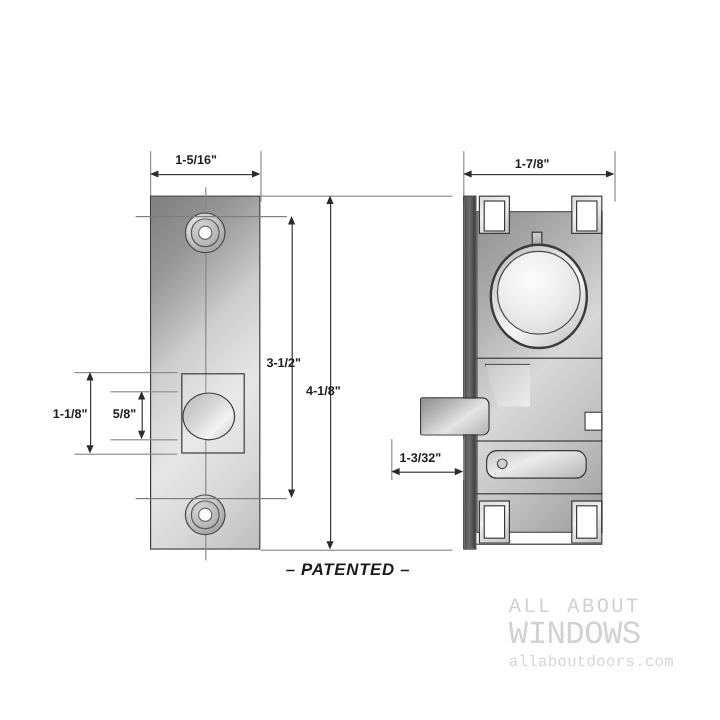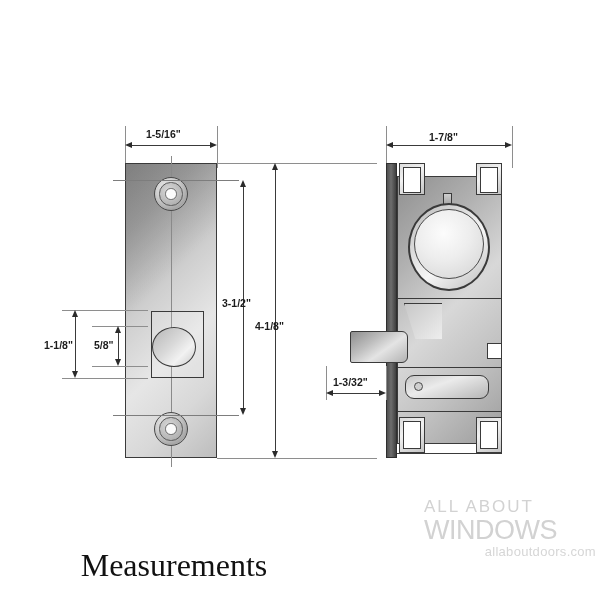--- a/index.html
+++ b/index.html
@@ -24,25 +24,25 @@
   }
   .patented{
     position:absolute;left:200px;top:466px;width:180px;text-align:center;
     font-family:"Liberation Sans", sans-serif;
     font-weight:bold;font-style:italic;font-size:14px;letter-spacing:.6px;
     color:#1a1a1a;
   }
 
   
   .wm{position:absolute;left:424px;top:498px;width:172px;color:#d2d2d2;
-      font-family:Liberation Sans, sans-serif;text-align:left;}
+      font-family:Liberation Mono, monospace;text-align:left;}
   .wm .l1{font-size:17px;letter-spacing:2.0px;line-height:18px;}
   .wm .l2{font-size:30px;letter-spacing:-0.5px;line-height:27px;}
   .wm .l3{font-size:27px;letter-spacing:-0.5px;line-height:28px;}
-  .wm .l4{font-size:13px;letter-spacing:.3px;line-height:16px;color:#d6d6d6;text-align:right;}
+  .wm .l4{font-size:13px;letter-spacing:.3px;line-height:16px;color:#d6d6d6;}
   .wm .amp{font-size:34px;vertical-align:-3px;}
 
   
   .dim{
     position:absolute;font-family:"Liberation Sans", sans-serif;
     font-weight:bold;font-size:10.5px;color:#1c1c1c;white-space:nowrap;
   }
 
   
   .hl{position:absolute;height:1px;background:#3a3a3a;}
@@ -253,22 +253,22 @@
     </div>
 
     <div class="vl ext" style="left:326px;top:366px;height:34px;"></div>
     <div class="vl ext" style="left:386px;top:366px;height:34px;"></div>
     <div class="hl" style="left:329px;top:393px;width:54px;"></div>
     <div class="ar ar-l" style="left:326px;top:389.5px;"></div>
     <div class="ar ar-r" style="left:379px;top:389.5px;"></div>
     <div class="dim" style="left:333px;top:376px;">1-3/32"</div>
   </div>
 
-
-  <div class="caption">Measurements</div>
+  <div class="patented">– PATENTED –</div>
+
 
   <div class="wm">
     <div class="l1">ALL ABOUT</div>
     <div class="l3">WINDOWS</div>
     <div class="l4">allaboutdoors.com</div>
   </div>
 
 </div>
 
 </body></html>

